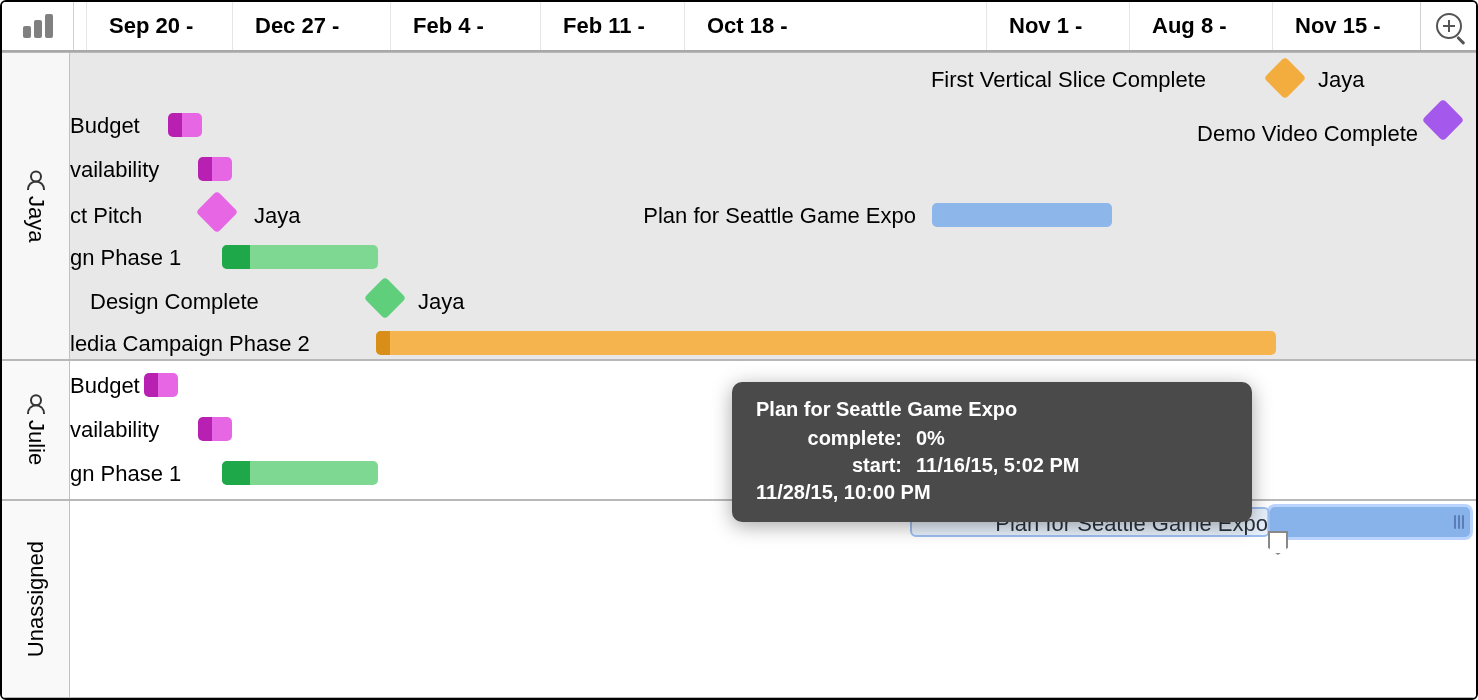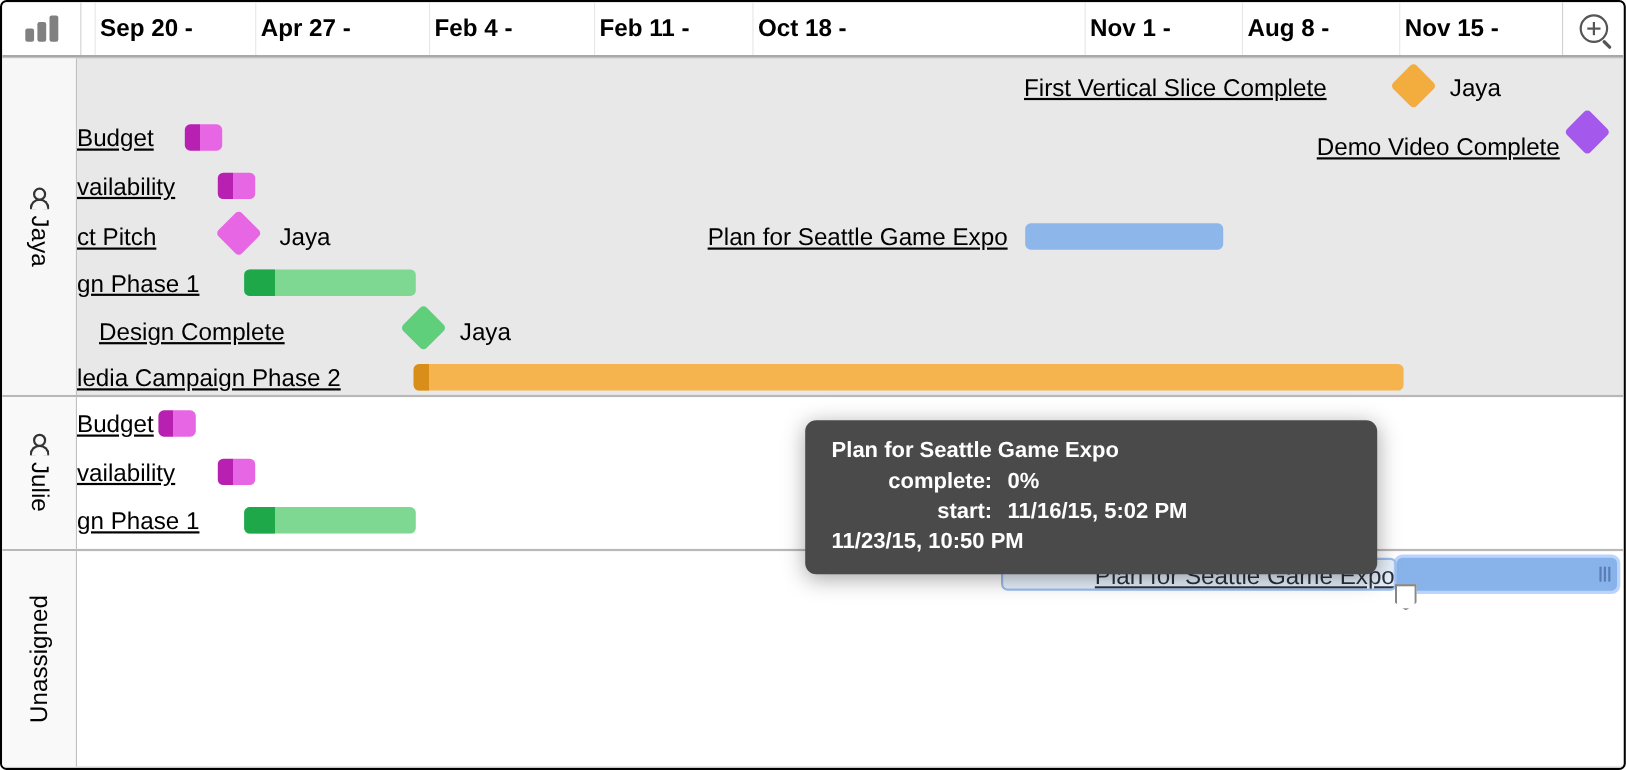--- a/index.html
+++ b/index.html
@@ -24,21 +24,21 @@
   .bars-icon span { display:block; width:8px; background:#808080; border-radius:2px; }
   .bars-icon span:nth-child(1){height:12px;}
   .bars-icon span:nth-child(2){height:18px;}
   .bars-icon span:nth-child(3){height:24px;}
 
   .timeline-header { flex:1; position:relative; }
   .date-col {
     position:absolute; top:0; height:100%;
     display:flex; align-items:center;
     font-size:22px; font-weight:600; color:#000;
-    padding-left:4px;
+    padding-left:22px;
     border-left:1px solid #e6e6e6;
   }
   .zoom-cell {
     width:56px; display:flex; align-items:center; justify-content:center;
     border-left:1px solid #d0d0d0;
   }
   .zoom-icon {
     width:26px;height:26px;border:2.5px solid #555;border-radius:50%;
     position:relative;
   }
@@ -85,21 +85,21 @@
     border-radius:10px 10px 0 0;
   }
 
   .today-line{
     position:absolute;top:0;bottom:0;left:187px;width:30px;
     background:rgba(100,130,200,0.15);
     pointer-events:none;
   }
 
   .task-label{
-    position:absolute; font-size:22px; color:#000; white-space:nowrap;text-decoration:underline;
+    position:absolute; font-size:22px; color:#000; white-space:nowrap;
   }
   .assignee-label{
     position:absolute; font-size:22px; color:#000;
   }
 
   .bar{
     position:absolute;height:24px;border-radius:5px;
   }
   .bar.pink{ background:linear-gradient(to right,#b720b0 40%,#e766e3 40%); }
   .bar.green{ background:#7ed892; }
@@ -158,21 +158,21 @@
       <span></span>
         <span></span>
         <span></span>
     </div>
   </div>
   <div class="timeline-header">
     <div class="date-col" style="left:12px">
         <span>Sep 20 -</span>
       </div>
     <div class="date-col" style="left:158px">
-        <span>Apr 27 -</span>
+        <span>Dec 27 -</span>
       </div>
     <div class="date-col" style="left:316px">
         <span>Feb 4 -</span>
       </div>
     <div class="date-col" style="left:466px">
         <span>Feb 11 -</span>
       </div>
     <div class="date-col" style="left:610px">
         <span>Oct 18 -</span>
       </div>
@@ -285,17 +285,17 @@
     <div class="title">Plan for Seattle Game Expo</div>
     <div class="row">
       <div class="k">complete:</div>
       <div class="v">0%</div>
     </div>
     <div class="row">
       <div class="k">start:</div>
       <div class="v">11/16/15, 5:02 PM</div>
     </div>
     <div class="row">
-      <div class="v">11/23/15, 10:50 PM</div>
+      <div class="v">11/28/15, 10:00 PM</div>
     </div>
   </div>
 
 </div>
 
 </body></html>

